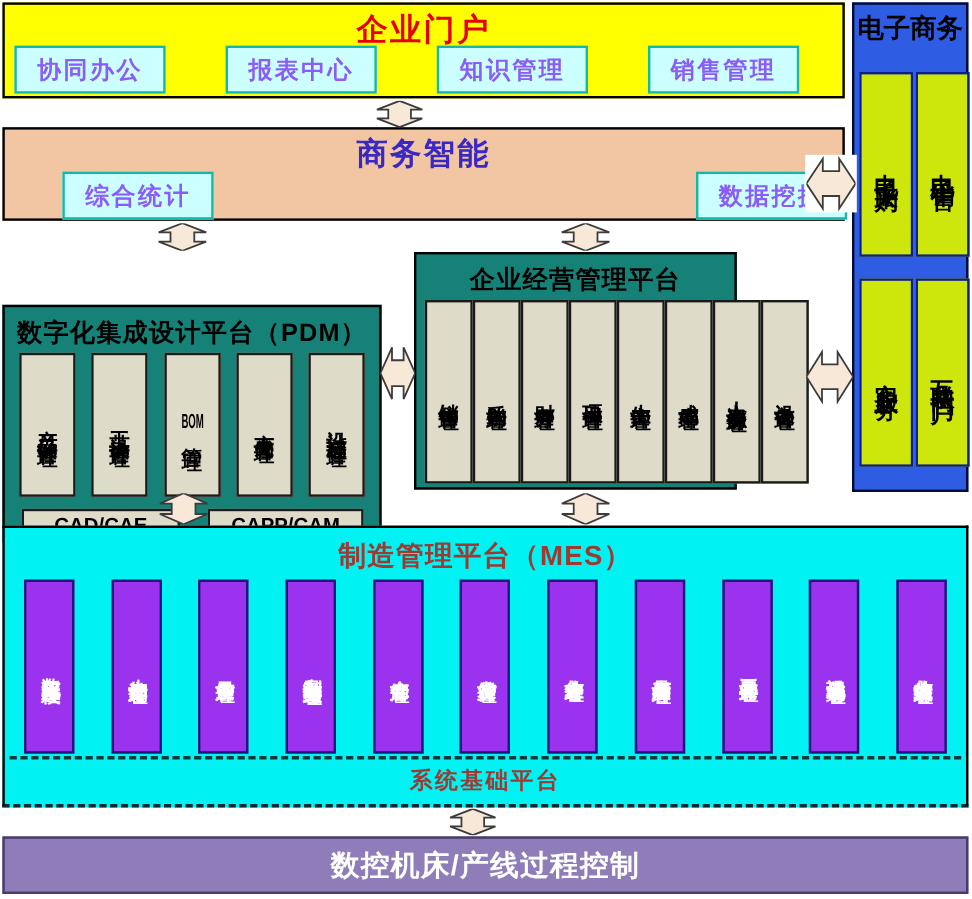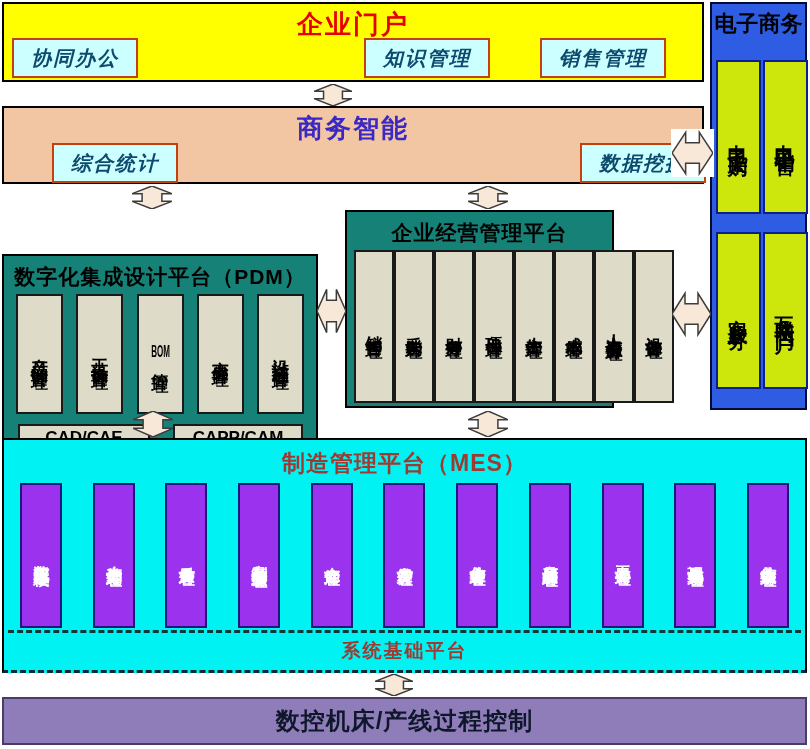--- a/index.html
+++ b/index.html
@@ -11,22 +11,22 @@
   .abs{position:absolute;box-sizing:border-box;}
   
   .banner{border:2px solid #000;padding-left:20px;}
   .portal{left:2px;top:2px;width:702px;height:80px;background:#FFFF00;}
   .bi{left:2px;top:106px;width:702px;height:78px;background:#F2C6A2;}
   .banner-title{position:absolute;left:0;right:0;top:3px;text-align:center;
     font-size:26px;font-weight:bold;letter-spacing:2px;}
   .portal .banner-title{color:#E60000;}
   .bi .banner-title{color:#3928C4;}
   .sub-box{position:absolute;top:34px;width:122px;height:36px;background:#CCFFFF;
-    border:2px solid #c2410c;display:flex;align-items:center;justify-content:center;
-    font-size:20px;font-weight:bold;color:#0c4a6e;letter-spacing:2px;font-style:italic;}
+    border:2px solid #14b8a6;display:flex;align-items:center;justify-content:center;
+    font-size:20px;font-weight:bold;color:#8b5cf6;letter-spacing:2px;}
   .bi .sub-box{top:35px;margin-left:40px;}
   
   .platform{background:#168277;border:2px solid #000;}
   .pdm{left:2px;top:210px;width:316px;height:198px;margin-top:44px;}
   .erp{left:345px;top:210px;width:269px;height:198px;text-decoration:underline;}
   .platform-title{position:absolute;left:0;right:0;top:7px;text-align:center;
     font-size:21px;font-weight:bold;color:#000;letter-spacing:1px;}
   .module-row{position:absolute;left:0;right:0;display:flex;justify-content:space-between;}
   .pdm .module-row{top:38px;height:120px;padding:0 12px;}
   .erp .module-row{top:38px;height:153px;padding:0 7px;}
@@ -50,36 +50,37 @@
     font-size:23px;font-weight:bold;color:#9E3A32;letter-spacing:1px;}
   .mes .module-row{top:43px;height:145px;padding:0 16px;}
   .mes .vbox{width:38px;background:#9B33EE;border:2px solid #19197A;color:#fff;
     font-size:16px;letter-spacing:1px;}
   .mes-dash{position:absolute;left:4px;right:4px;top:190px;border-top:3px dashed #0c3a3a;}
   .mes-base-label{position:absolute;left:0;right:0;top:198px;text-align:center;
     font-size:19px;font-weight:bold;color:#9E3A32;letter-spacing:2px;}
   
   .ctrl{left:2px;top:697px;width:805px;height:48px;background:#8E7DB9;border:2px solid #4A3B6B;
     display:flex;align-items:center;justify-content:center;
-    font-size:24px;font-weight:bold;color:#0f172a;letter-spacing:1px;}
+    font-size:24px;font-weight:bold;color:#ffffff;letter-spacing:1px;}
   
   .arrow{position:absolute;}
   .arrow svg{display:block;width:100%;height:100%;}
   .arrow polygon{fill:#F8E8D8;stroke:#3c3c3c;stroke-width:1.5;vector-effect:non-scaling-stroke;}
   .arrow.whitebg{background:#fff;padding:1px;}
   .tcu{text-combine-upright:all;}
 </style>
 </head>
 <body>
 
 <div id="canvas">
 
   <div class="abs banner portal">
     <div class="banner-title">企业门户</div>
     <div class="sub-box" style="left:8px">协同办公</div>
+    <div class="sub-box" style="left:184px">报表中心</div>
     <div class="sub-box" style="left:360px">知识管理</div>
     <div class="sub-box" style="left:536px">销售管理</div>
   </div>
 
   <div class="abs banner bi">
     <div class="banner-title">商务智能</div>
     <div class="sub-box" style="left:8px">综合统计</div>
     <div class="sub-box" style="left:536px">数据挖掘</div>
   </div>
 

